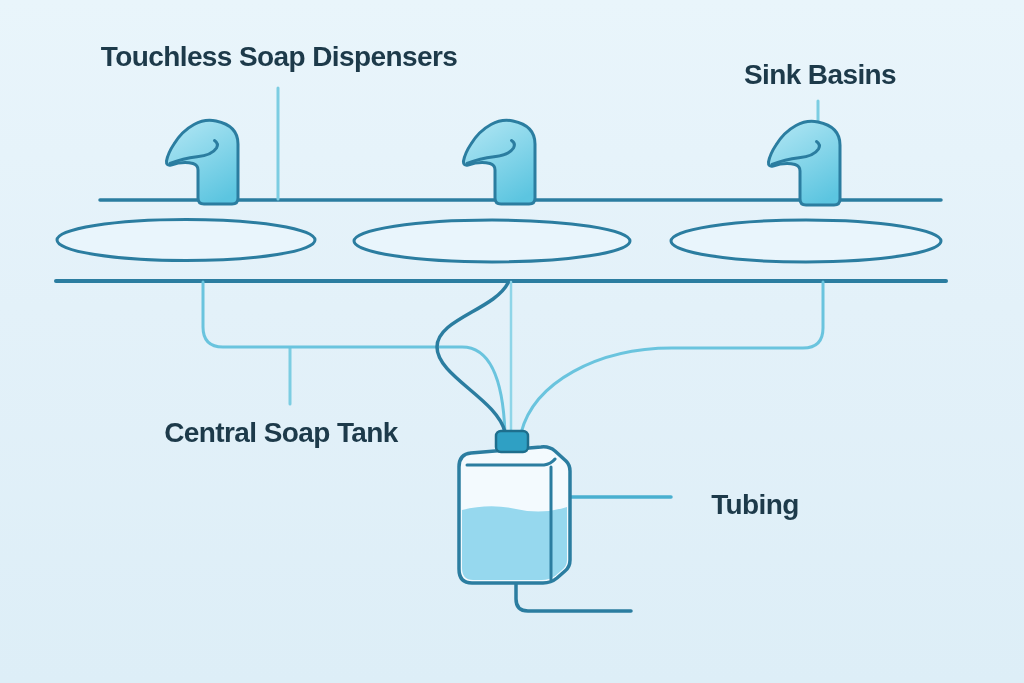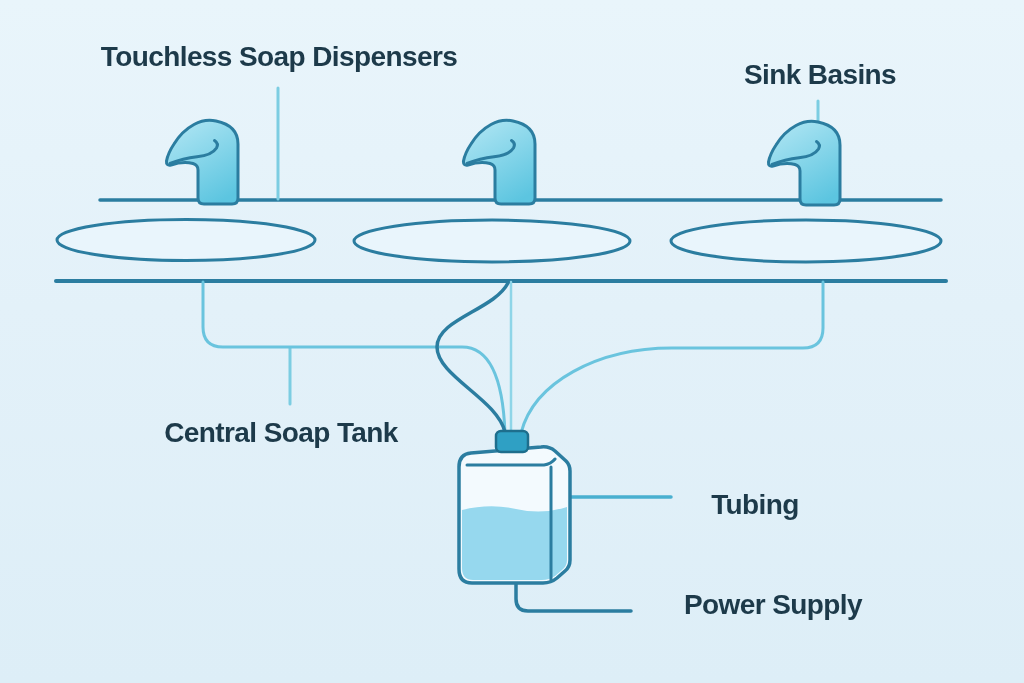--- a/index.html
+++ b/index.html
@@ -80,14 +80,13 @@
       <path class="line-dark" stroke-width="3" d="M 467 465 L 544 465 Q 551 464 555 459"></path>
       <path class="line-dark" stroke-width="3" d="M 551 467 L 551 580"></path>
       <rect class="tank-cap" x="496" y="431" width="32" height="21" rx="5"></rect>
     </g>
   </svg>
 
   <div class="label" style="left:279px;top:42px">Touchless Soap Dispensers</div>
   <div class="label" style="left:281px;top:418px">Central Soap Tank</div>
   <div class="label" style="left:820px;top:60px">Sink Basins</div>
   <div class="label" style="left:755px;top:490px">Tubing</div>
-  <div class="label" style="left:773px;top:590px">Power Supply</div>
 </div>
 
 </body></html>

